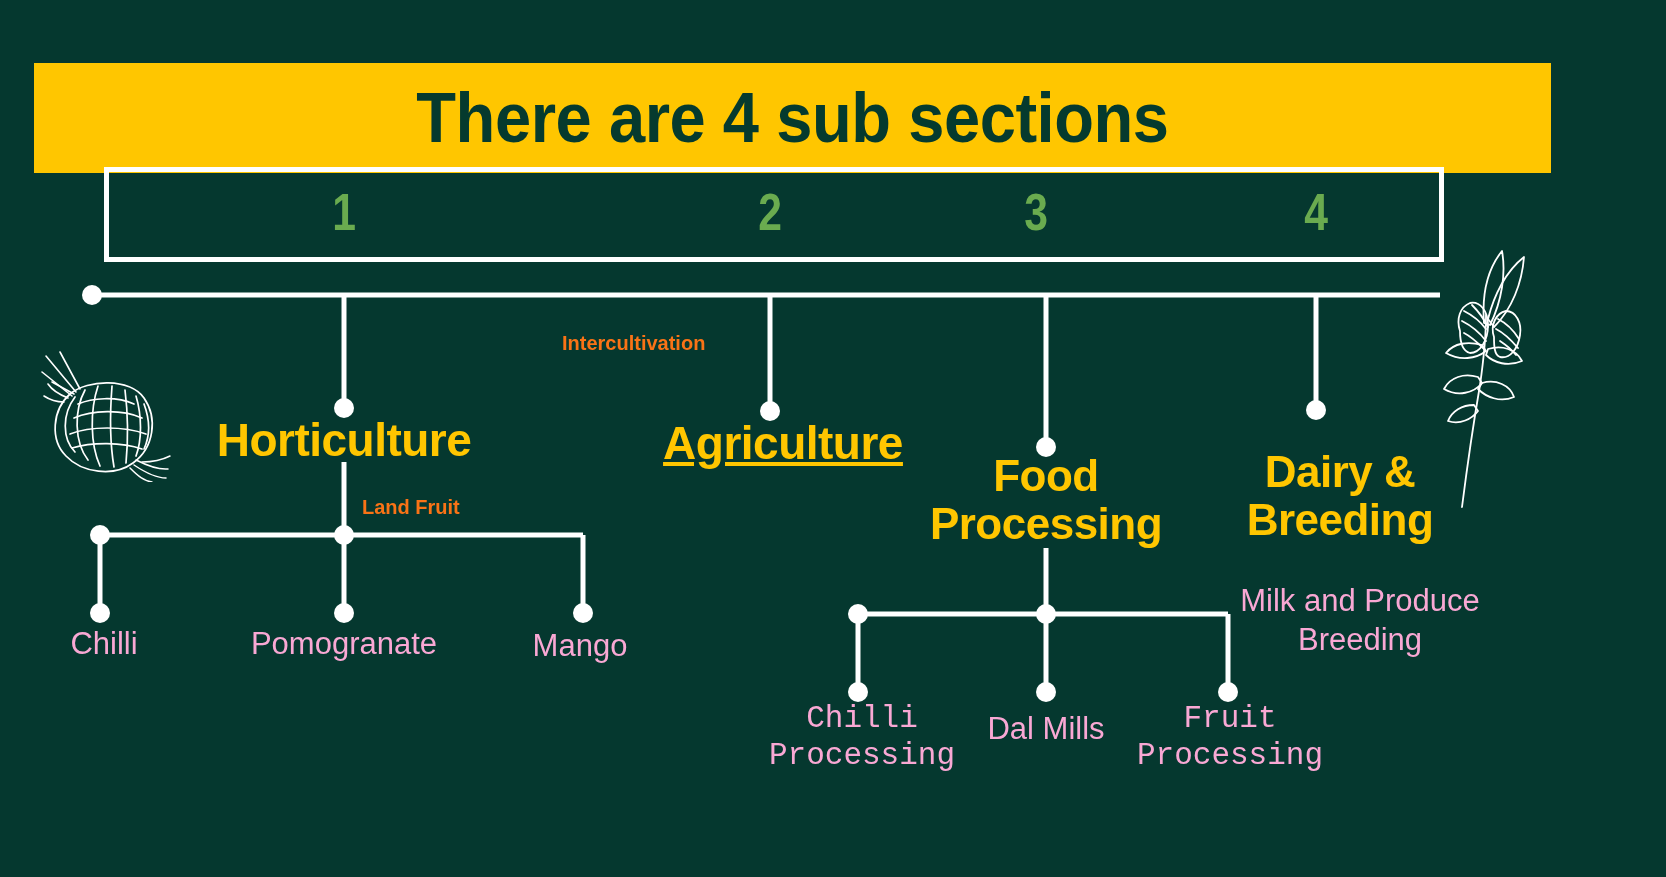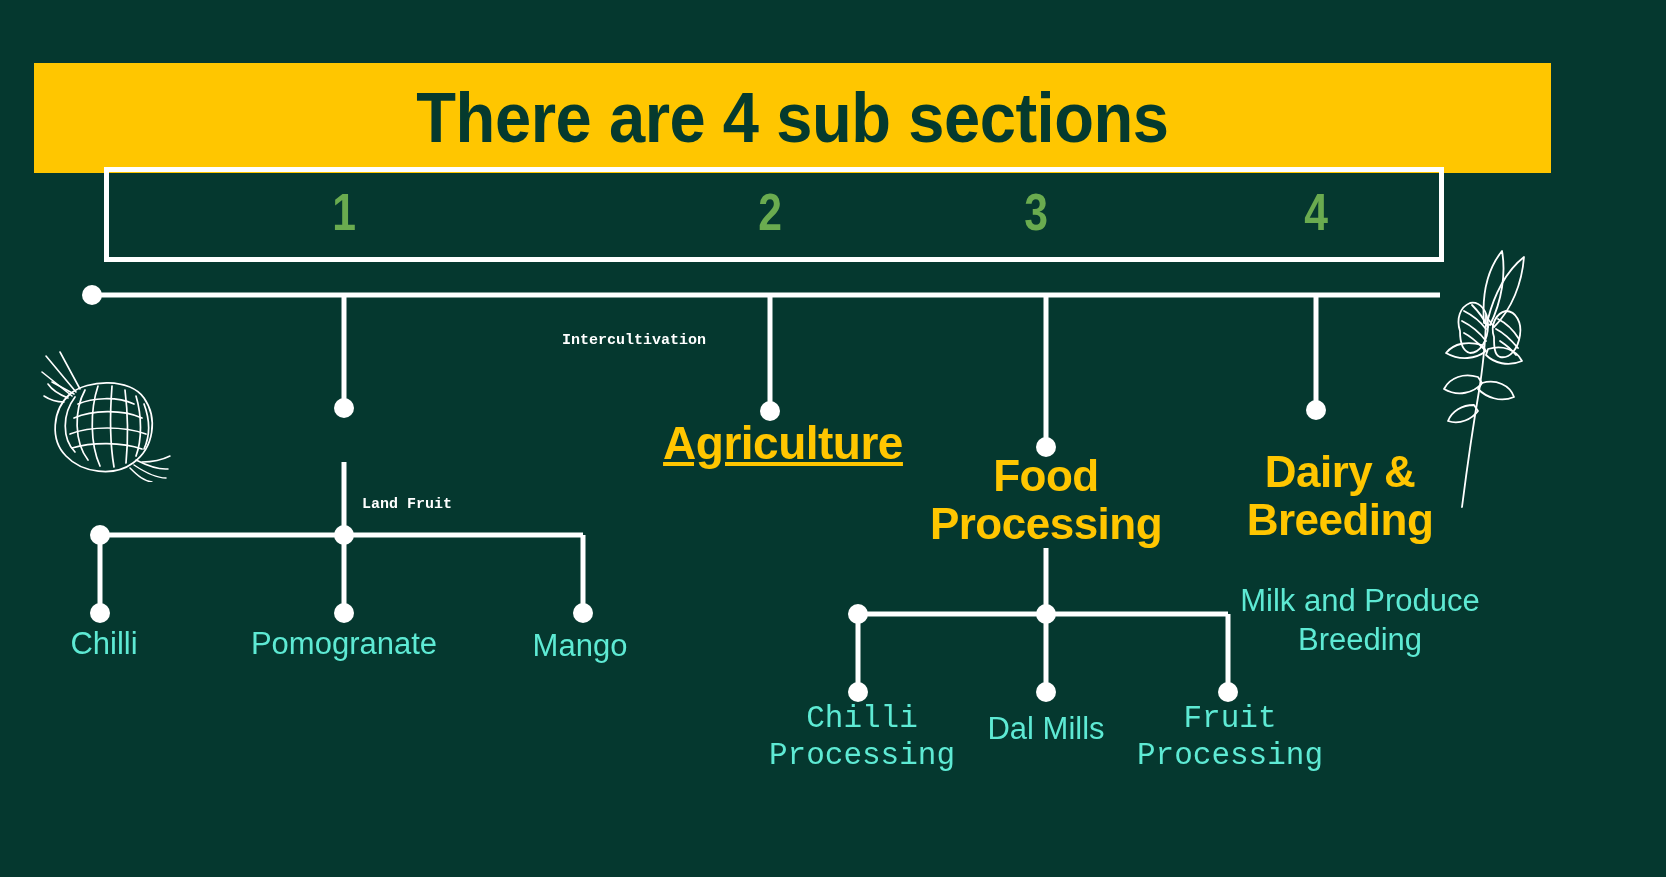--- a/index.html
+++ b/index.html
@@ -81,32 +81,32 @@
     text-align: center;
     transform: translateX(-50%);
     white-space: nowrap;
     letter-spacing: -0.5px;
   }
   .cat-label.two-line { white-space: normal; }
 
   
   .edge-label {
     position: absolute;
-    color: #ffffff;
-    font-family: Liberation Mono, monospace;
-    font-weight: bold;
-    font-size: 15px;
+    color: #f97316;
+    font-family: Liberation Sans, sans-serif;
+    font-weight: bold;
+    font-size: 20px;
     white-space: nowrap;
     letter-spacing: 0px;
   }
 
   
   .leaf-label {
     position: absolute;
-    color: #5eead4;
+    color: #f9a8d4;
     font-family: "Liberation Sans", sans-serif;
     font-weight: normal;
     font-size: 31px;
     line-height: 1.18;
     text-align: center;
     transform: translateX(-50%);
     white-space: nowrap;
   }
   .leaf-label.wrap { white-space: normal; }
 
@@ -167,20 +167,21 @@
       <circle cx="583" cy="613" r="10"></circle>
 
       <circle cx="1046" cy="614" r="10"></circle>
       <circle cx="858" cy="614" r="10"></circle>
       <circle cx="858" cy="692" r="10"></circle>
       <circle cx="1046" cy="692" r="10"></circle>
       <circle cx="1228" cy="692" r="10"></circle>
     </g>
   </svg>
 
+  <div class="cat-label" style="left:344px; top:416px; font-size:46px;">Horticulture</div>
 
   <div class="cat-label" style="left:783px; top:419px; font-size:46px;text-decoration:underline;">Agriculture</div>
 
   <div class="cat-label two-line" style="left:1046px; top:452px; width:320px;">
     <span>Food</span><br>
     <span>Processing</span>
   </div>
 
   <div class="cat-label two-line" style="left:1340px; top:448px; width:330px;">
     <span>Dairy &amp;</span><br>

